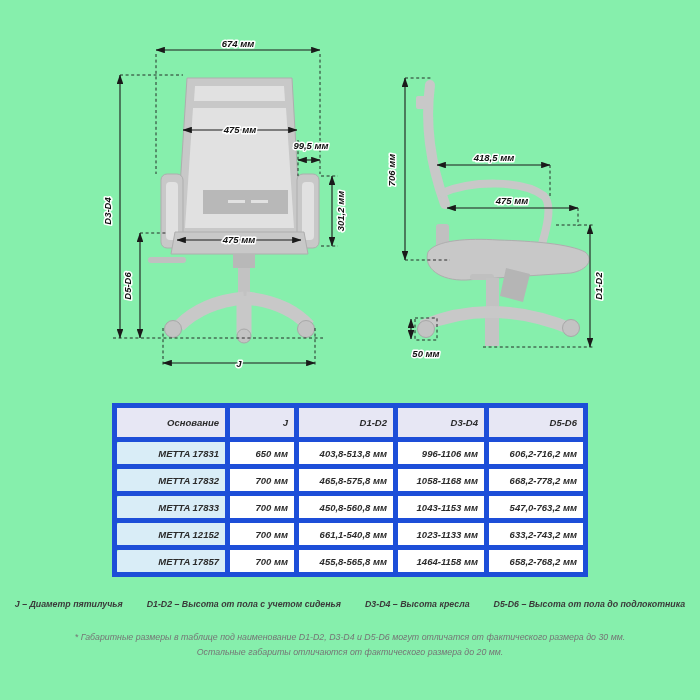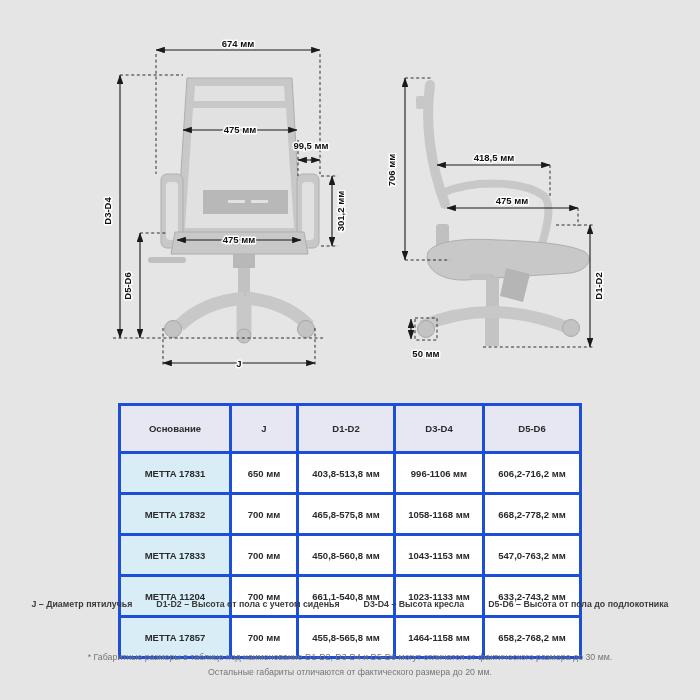--- a/index.html
+++ b/index.html
@@ -1,43 +1,43 @@
 <!DOCTYPE html>
 <html><head>
 <meta charset="utf-8">
 <style>
   html,body{margin:0;padding:0;background:#fff;}
-  #page{position:relative;width:700px;height:700px;background:#e5e5e5;outline:1px solid #dcdcdc;
-        font-family:"Liberation Sans","DejaVu Sans",sans-serif;overflow:hidden;}
+  #page{position:relative;width:700px;height:700px;background:#86efac;outline:1px solid #dcdcdc;
+        font-family:"Liberation Sans","DejaVu Sans",sans-serif;overflow:hidden;font-style:italic;}
 
   
   svg text{font-family:"Liberation Sans","DejaVu Sans",sans-serif;}
   .dim{stroke:#1a1a1a;stroke-width:1.1;fill:none;}
   .dash{stroke:#1a1a1a;stroke-width:0.9;stroke-dasharray:3 2.6;fill:none;}
   .dtext{font-size:9.5px;font-weight:bold;fill:#111;paint-order:stroke;stroke:#ffffff;
          stroke-width:3px;stroke-linejoin:round;text-anchor:middle;}
   .chair{fill:#c8c8c8;stroke:#aeaeae;stroke-width:1;}
   .chair-light{fill:#e1e1e1;stroke:none;}
   .chair-mid{fill:#b8b8b8;stroke:none;}
   .chair-stroke{fill:none;stroke:#c8c8c8;}
 
   
   .table-wrap{position:absolute;top:403px;left:0;width:700px;display:flex;justify-content:center;}
   table.spec{border-collapse:collapse;border:2px solid #3c3c3c;font-size:9.5px;font-weight:bold;color:#2b2b2b;}
-  table.spec th,table.spec td{border:3px solid #1d4ed8;text-align:center;vertical-align:middle;padding:8px 6px;}
+  table.spec th,table.spec td{border:5px solid #1d4ed8;text-align:right;vertical-align:middle;padding:0 6px;}
   table.spec th{background:#e7e7f4;height:29px;}
   table.spec td{height:22px;background:#ffffff;}
   table.spec td.c0{background:#d9edf7;border-radius:9px;}
   .w0{width:96px}.w1{width:52px}.w2{width:82px}.w3{width:74px}.w4{width:82px}
 
   
   .legend{position:absolute;top:599px;left:0;width:700px;display:flex;justify-content:center;
           gap:24px;font-size:8.8px;font-weight:bold;color:#3a3a3a;}
   .footnote{position:absolute;top:630px;left:0;width:700px;text-align:center;
-            font-size:8.8px;color:#757575;line-height:1.7;margin-top:20px;}
+            font-size:8.8px;color:#757575;line-height:1.7;}
 </style>
 </head>
 <body>
 
 <div id="page">
 
   <svg style="position:absolute;left:95px;top:28px;" width="260" height="350" viewBox="0 0 260 350">
     <defs>
       <marker id="ahf" viewBox="0 0 10 7" refX="9.5" refY="3.5" markerWidth="8.5" markerHeight="6" orient="auto-start-reverse">
           <path d="M0,0 L10,3.5 L0,7 Z" fill="#1a1a1a"></path>
@@ -180,21 +180,21 @@
           <td>668,2-778,2 мм</td>
         </tr>
         <tr>
           <td class="c0">METTA 17833</td>
           <td>700 мм</td>
           <td>450,8-560,8 мм</td>
           <td>1043-1153 мм</td>
           <td>547,0-763,2 мм</td>
         </tr>
         <tr>
-          <td class="c0">METTA 11204</td>
+          <td class="c0">METTA 12152</td>
           <td>700 мм</td>
           <td>661,1-540,8 мм</td>
           <td>1023-1133 мм</td>
           <td>633,2-743,2 мм</td>
         </tr>
         <tr>
           <td class="c0">METTA 17857</td>
           <td>700 мм</td>
           <td>455,8-565,8 мм</td>
           <td>1464-1158 мм</td>

